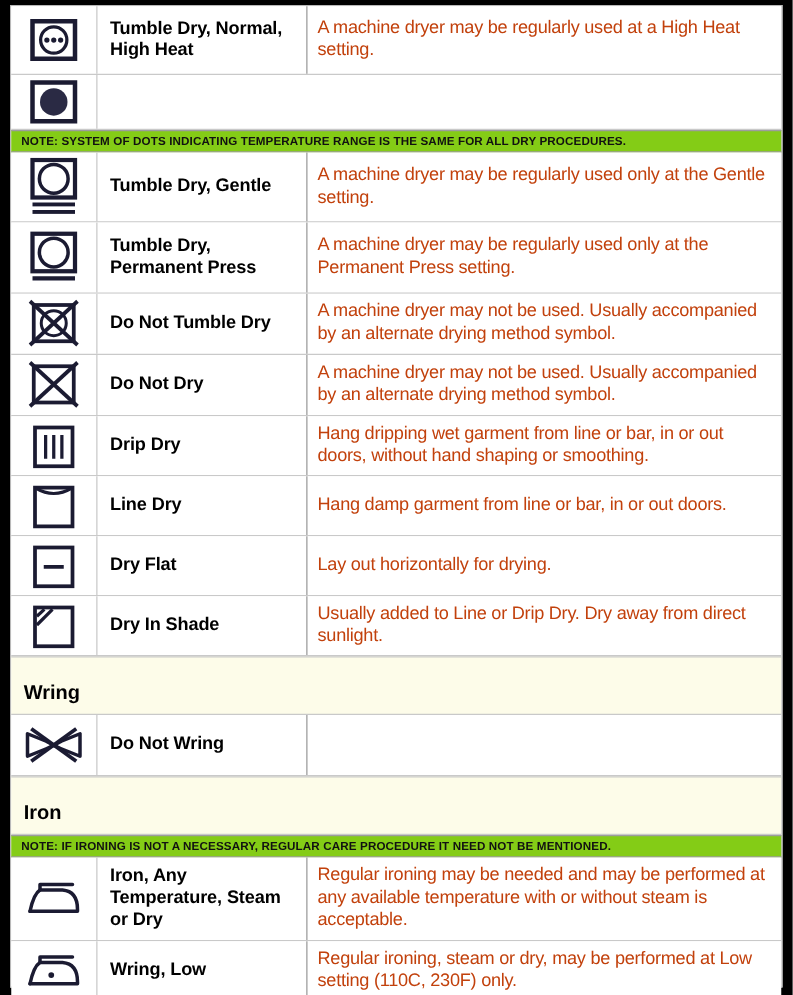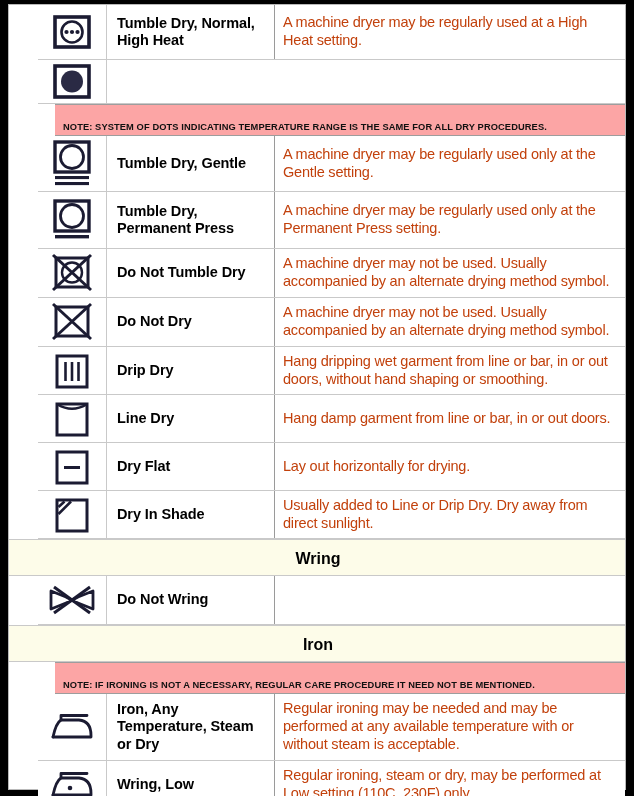--- a/index.html
+++ b/index.html
@@ -24,21 +24,20 @@
     border:1px solid #b9b9b9;
     display:flex;
     flex-direction:column;
   }
   .table{display:flex;flex-direction:column;}
   .row{
     display:flex;
     align-items:stretch;
     border-bottom:1px solid #c9c9c9;
     background:#ffffff;
-    margin-left:29px;
   }
   .cell-sym{
     width:68px;
     min-width:68px;
     display:flex;
     align-items:center;
     justify-content:center;
     border-right:1px solid #c9c9c9;
     padding:4px 0;
   }
@@ -61,40 +60,38 @@
     display:flex;
     align-items:center;
     padding:5px 8px 5px 8px;
     box-sizing:border-box;
     font-size:14.5px;
     color:#c2410c;
     line-height:1.22;
     letter-spacing:-0.2px;
   }
   .note-row{
-    background:#fca5a5;
+    background:#84cc16;
     border-bottom:1px solid #9d9d9d;
     border-top:1px solid #9d9d9d;
-    padding:17px 6px 3px 8px;
+    padding:3px 6px 3px 8px;
     font-size:9.3px;
     font-weight:bold;
     color:#111;
     letter-spacing:0.1px;
     white-space:nowrap;
-    margin-left:46px;
   }
   .section-row{
     background:#fdfce9;
     border-bottom:1px solid #c9c9c9;
     border-top:1px solid #c9c9c9;
-    padding:10px 8px 7px 10px;
+    padding:20px 8px 7px 10px;
     font-size:16px;
     font-weight:bold;
     color:#000;
-    text-align:center;
   }
   .filler{flex:1;background:#ffffff;}
   svg{display:block;}
 </style>
 </head>
 <body>
 
 <div id="page">
   <div id="sheet">
     <div class="table">

